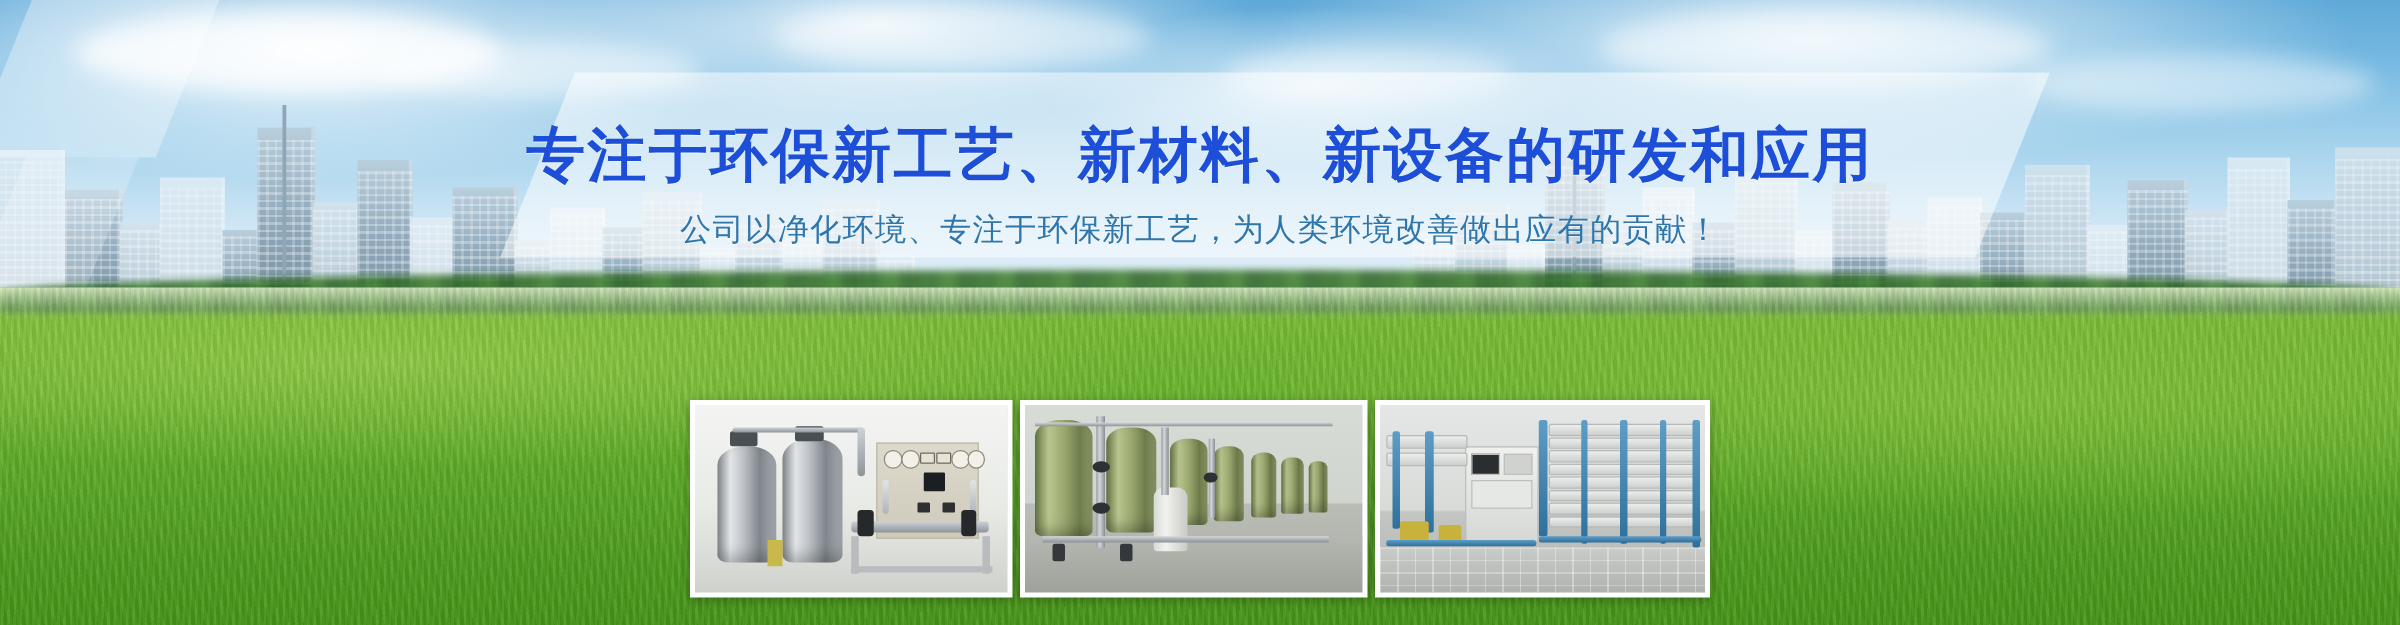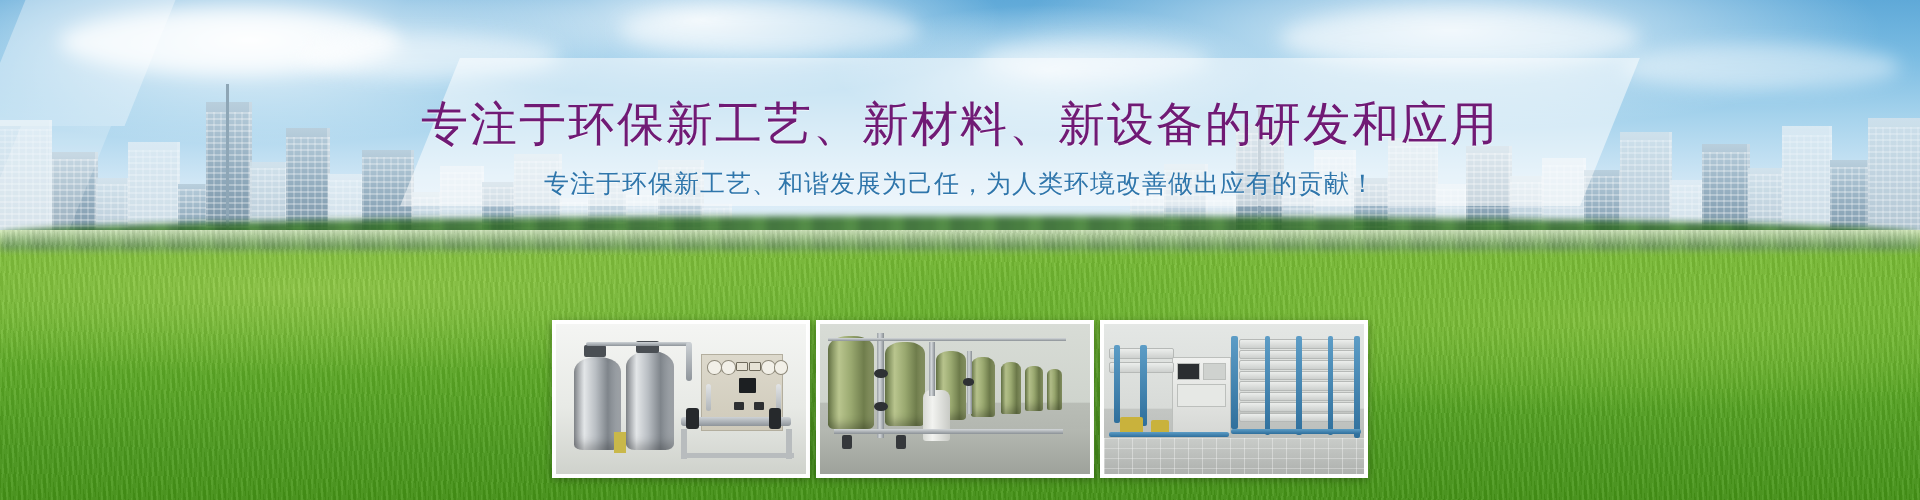--- a/index.html
+++ b/index.html
@@ -43,21 +43,21 @@
   .horizon{position:absolute;left:0;top:0;width:1920px;height:26px;background:linear-gradient(180deg,rgba(220,238,200,.9),rgba(140,200,90,0));}
 
   
   .panels{position:absolute;left:0;top:0;width:1920px;height:300px;pointer-events:none;}
   .gp{position:absolute;background:rgba(255,255,255,.52);}
   .gp2{background:rgba(255,255,255,.34);}
   .gp3{background:rgba(255,255,255,.22);}
 
   
   .textblock{position:absolute;left:0;top:96px;width:1920px;text-align:center;}
-  .headline{font-size:47px;font-weight:normal;color:#701a75;letter-spacing:2px;line-height:1.18;
+  .headline{font-size:47px;font-weight:bold;color:#1d4ed8;letter-spacing:2px;line-height:1.18;
             text-shadow:0 1px 0 rgba(255,255,255,.6);white-space:nowrap;}
   .subline{margin-top:9px;font-size:15.5px;font-weight:bold;font-style:italic;color:#1f6aa8;
            letter-spacing:1.45px;white-space:nowrap;}
   .tagline{margin-top:16px;font-size:25px;color:#2f76ab;letter-spacing:1px;white-space:nowrap;
            text-shadow:0 1px 0 rgba(255,255,255,.5);}
 
   
   .photos{position:absolute;left:0;bottom:22px;width:1920px;display:flex;justify-content:center;align-items:flex-end;gap:6px;}
   .photo{position:relative;background:#fff;padding:4px;box-shadow:0 2px 8px rgba(0,0,0,.28);overflow:hidden;}
   .photo .inner{position:relative;width:100%;height:100%;overflow:hidden;background:#dfe3e2;}
@@ -168,21 +168,21 @@
     <div class="gp3" style="left:420px;top:196px;width:1150px;height:22px;transform:skewX(-22deg);"></div>
   </div>
 
   <div class="grass">
     <div class="treeline"></div>
     <div class="horizon"></div>
   </div>
 
   <div class="textblock">
     <div class="headline">专注于环保新工艺、新材料、新设备的研发和应用</div>
-    <div class="tagline">专注于环保新工艺、和谐发展为己任，为人类环境改善做出应有的贡献！</div>
+    <div class="tagline">公司以净化环境、专注于环保新工艺，为人类环境改善做出应有的贡献！</div>
   </div>
 
   <div class="photos">
 
     <div class="photo p1">
       <div class="inner">
         <div class="sc1"></div>
         <div class="tank steel" style="left:7%;width:19%;height:62%;"></div>
         <div class="tank steel" style="left:28%;width:19%;height:66%;"></div>
         <div class="valve" style="left:11%;top:14%;width:9%;height:8%;"></div>

